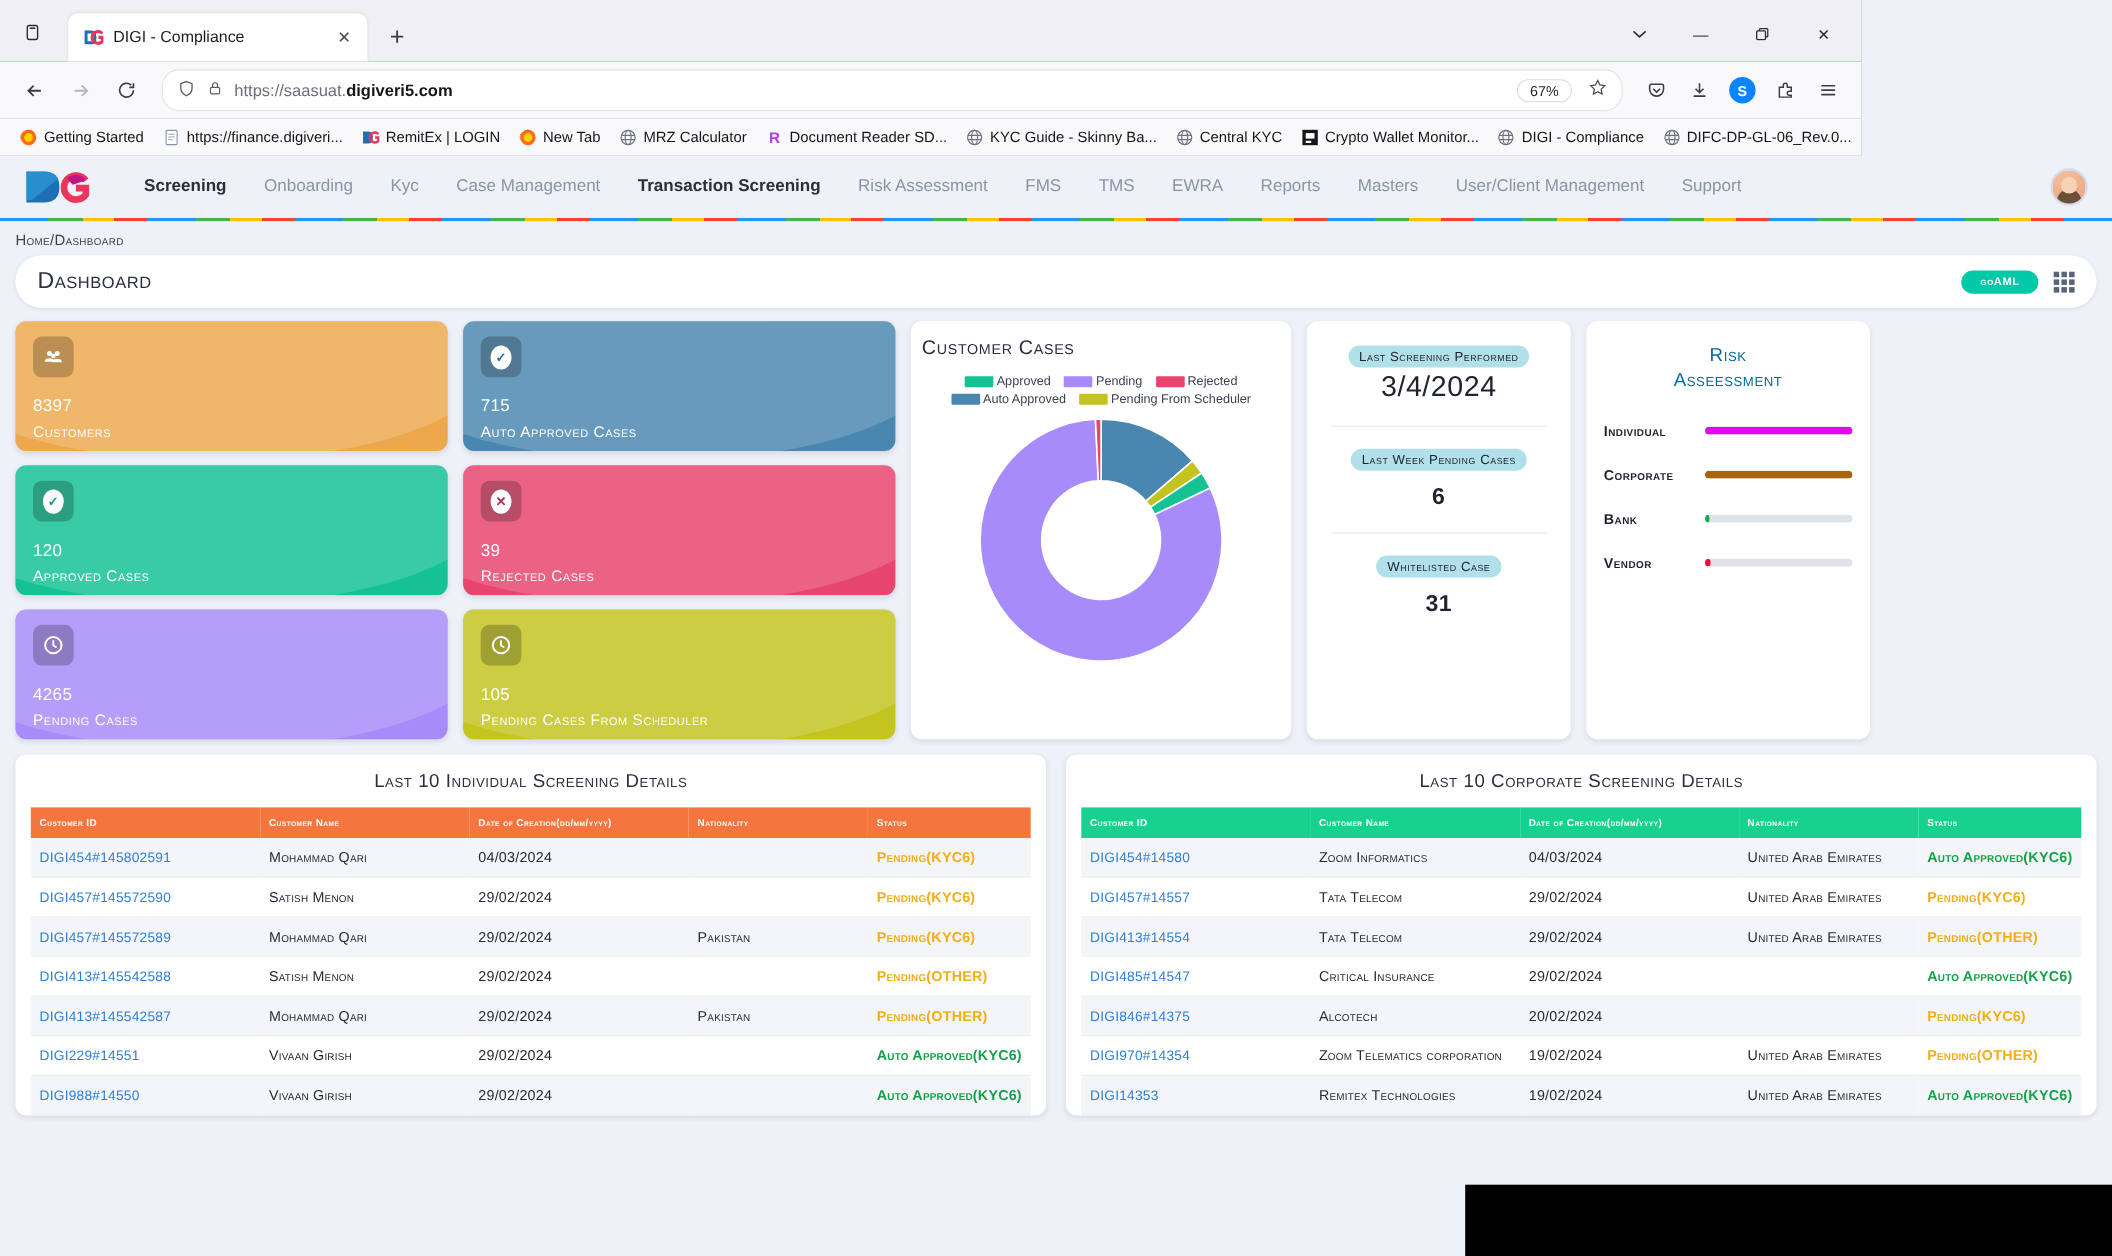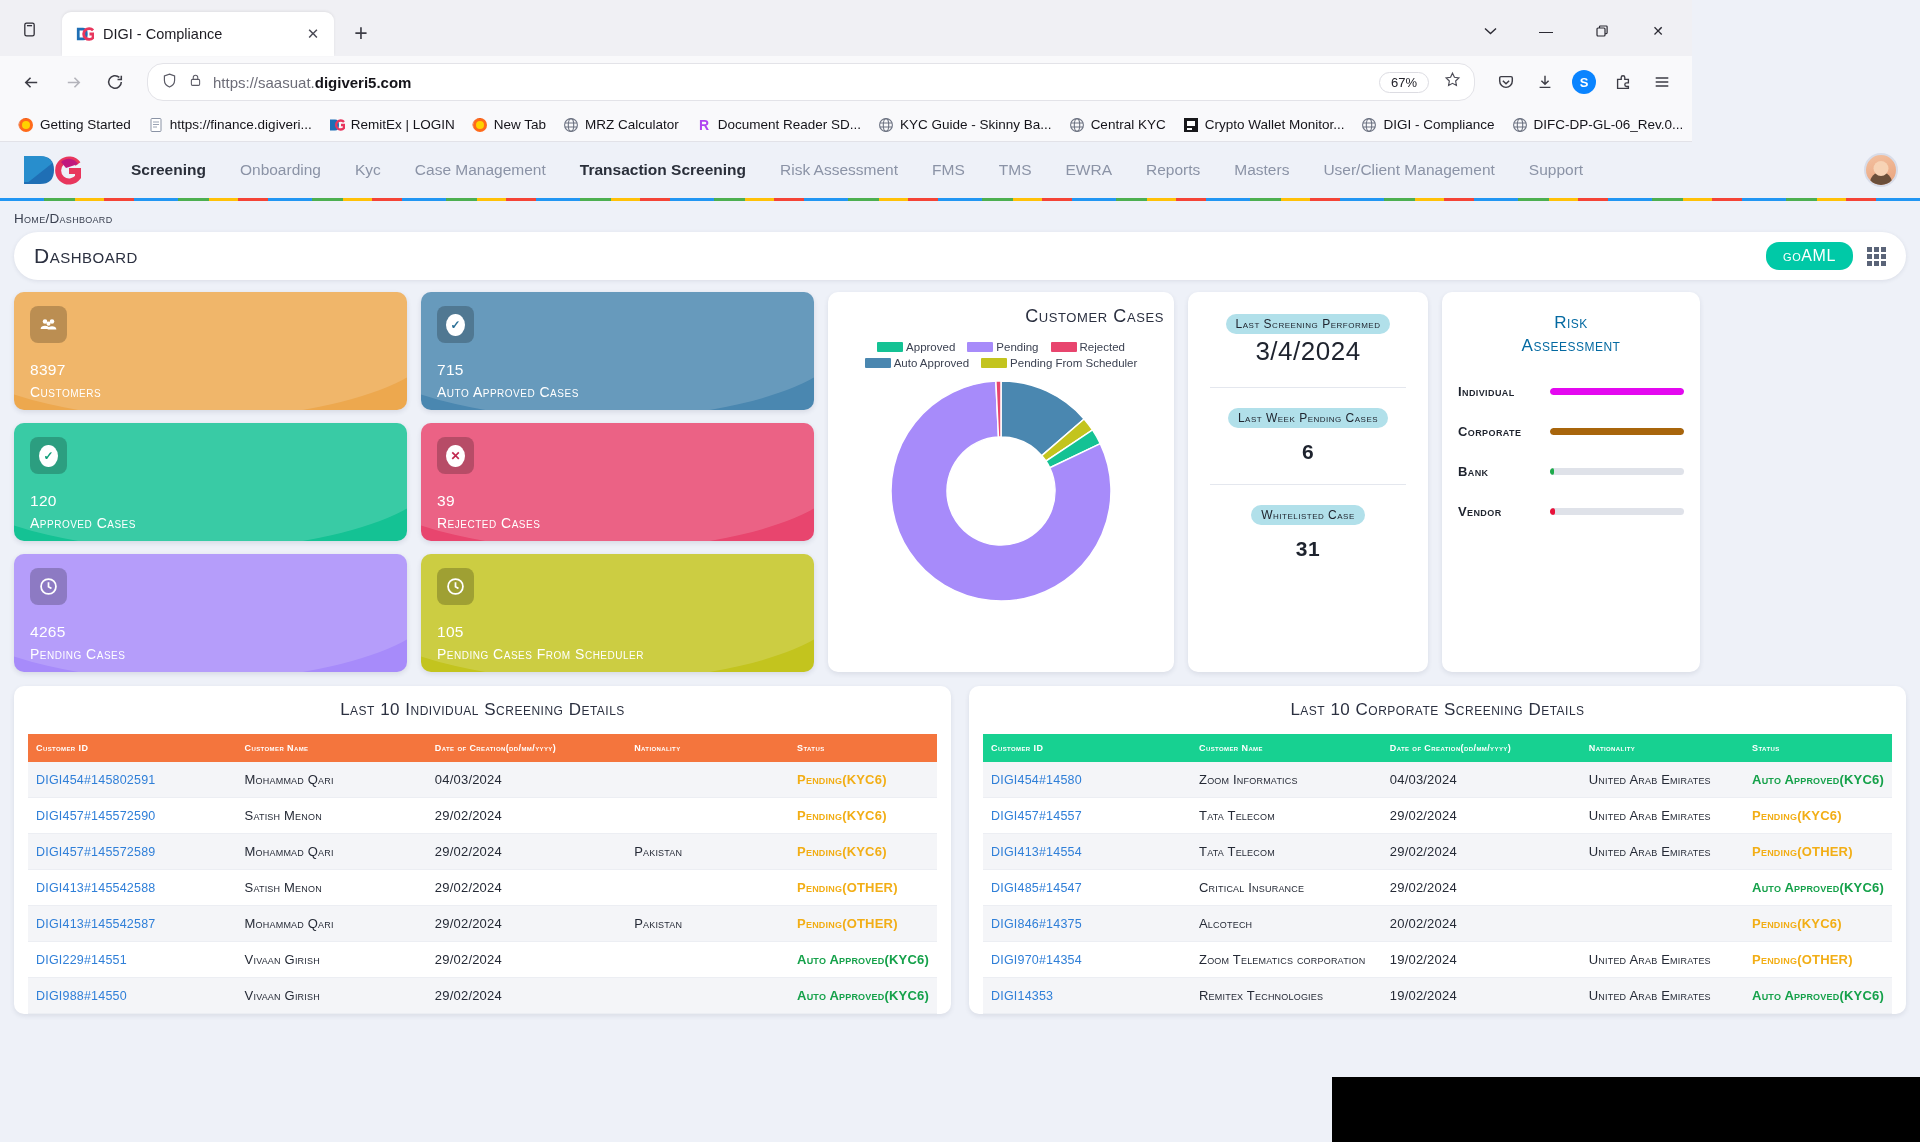--- a/index.html
+++ b/index.html
@@ -153,22 +153,22 @@
     border-radius: 24px; display: flex; align-items: center;
     padding: 0 20px; box-shadow: 0 1px 4px rgba(40,50,80,.10);
   }
   .pagetitle {
     font-size: 21px; color: #2b3040; font-variant: small-caps;
     letter-spacing: .5px;
   }
   .title-right { margin-left: auto; display: flex; align-items: center; gap: 14px; }
   .goaml-btn {
     background: #00c9a7; color: #fff; border: none;
-    border-radius: 13px; padding: 5px 17px; font-size: 16px;
-    font-variant: small-caps; letter-spacing: .6px; font-weight: 400;
+    border-radius: 13px; padding: 5px 17px; font-size: 10px;
+    font-variant: small-caps; letter-spacing: .6px; font-weight: 700;
   }
   .grid-icon { display: grid; grid-template-columns: repeat(3,5px);
     grid-template-rows: repeat(3,5px); gap: 2px; }
   .grid-icon i { background: #5a6478; display: block; }
 
   
   .toprow {
     display: flex; gap: 14px; padding: 12px 14px 0; align-items: stretch;
   }
   .kpi-grid {
@@ -203,21 +203,21 @@
     display: flex; align-items: center; justify-content: center;
     font-size: 12px; font-weight: 700;
   }
 
   .panel {
     background: #fff; border-radius: 10px;
     box-shadow: 0 2px 5px rgba(40,50,80,.10);
   }
   .chart-card { width: 346px; flex: 0 0 auto; padding: 14px 10px; }
   .chart-title {
-    text-align: right; font-size: 18px; color: #2b3040;
+    text-align: left; font-size: 18px; color: #2b3040;
     font-variant: small-caps; letter-spacing: .6px; margin-bottom: 14px;
   }
   .legend {
     display: flex; flex-wrap: wrap; justify-content: center;
     gap: 4px 12px; padding: 0 18px; margin-bottom: 6px;
   }
   .lg { display: flex; align-items: center; gap: 3px; font-size: 11.5px; color: #3c4252; }
   .sw { width: 26px; height: 10px; border-radius: 1px; flex: 0 0 auto; }
 
   .stat-card { width: 240px; flex: 0 0 auto; padding: 22px 18px; }

